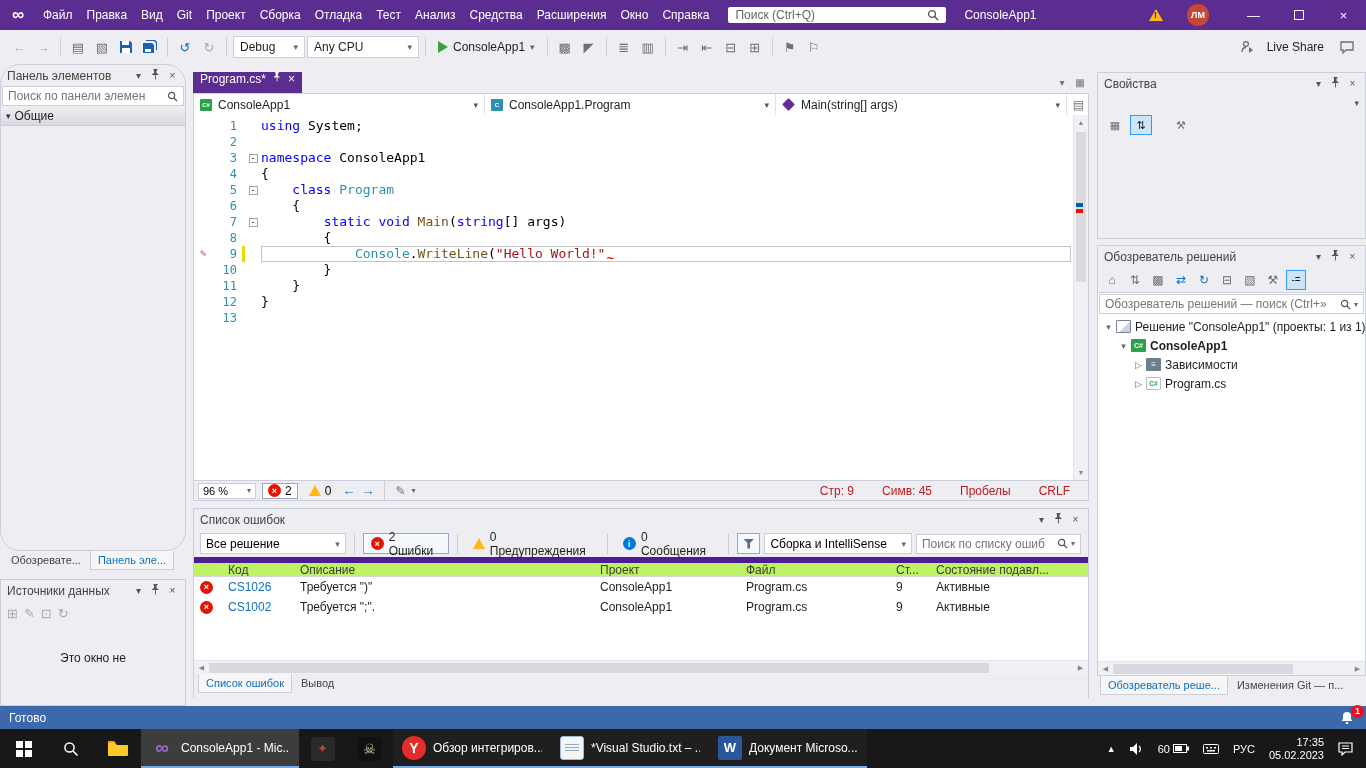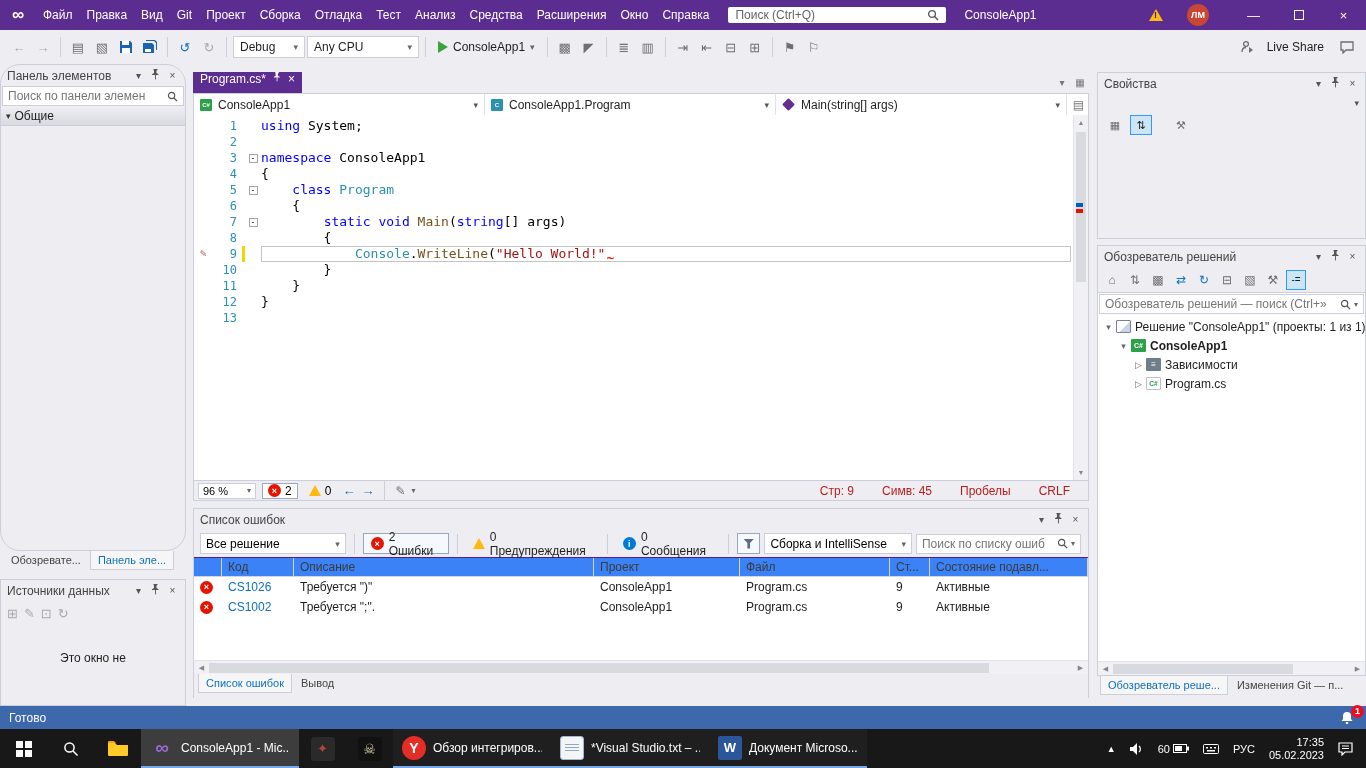--- a/index.html
+++ b/index.html
@@ -106,21 +106,21 @@
   
   #errorlist { left:193px; top:508px; width:896px; height:190px; }
   .el-tools { height:27px; display:flex; align-items:center; gap:4px; padding:0 6px; }
   .el-combo { height:21px; background:#fff; border:1px solid #CCCEDB; display:flex; align-items:center; gap:6px; padding:0 5px; }
   .eb { display:flex; align-items:center; gap:5px; height:21px; padding:0 7px; color:#1e1e1e; }
   .eb.toggled { border:1px solid #9AA7C0; background:#F5F8FC; }
   .funnelbtn { width:24px; height:21px; border:1px solid #9AA7C0; background:#F5F8FC; display:flex; align-items:center; justify-content:center; }
   .funnel { width:11px; height:10px; background:#5F6B85; clip-path:polygon(0 0,100% 0,62% 45%,62% 100%,38% 100%,38% 45%); }
   .el-search { margin-left:auto; width:170px; }
   .egrid-hdr, .erow { display:grid; grid-template-columns:28px 72px 300px 146px 150px 40px 1fr; }
-  .egrid-hdr { height:20px; background:#3b82f6; border-top:1px solid #4c1d95; border-bottom:1px solid #D5D5DC; }
+  .egrid-hdr { height:20px; background:#bef264; border-top:6px solid #4c1d95; border-bottom:1px solid #D5D5DC; }
   .th { padding:0 6px; display:flex; align-items:center; border-right:1px solid #D5D5DC; color:#3b3b3b; overflow:hidden; white-space:nowrap; }
   .erows-bg { background:#fff; }
   .erow { height:20px; background:#fff; }
   .td { padding:0 6px; display:flex; align-items:center; color:#1e1e1e; overflow:hidden; white-space:nowrap; }
   .td.codecell { color:#0E70C0; }
   .el-filler { height:43px; background:#fff; }
   .hscroll { height:14px; background:#F0F0F5; border-top:1px solid #E2E2E8; display:flex; align-items:center; }
   .hs-arrow { width:15px; text-align:center; font-size:7px; color:#888; }
   .hs-thumb { height:10px; background:#D9D9E0; flex:none; }
   .btabs { height:24px; display:flex; align-items:flex-start; padding-left:4px; gap:2px; background:#EEEEF2; }

